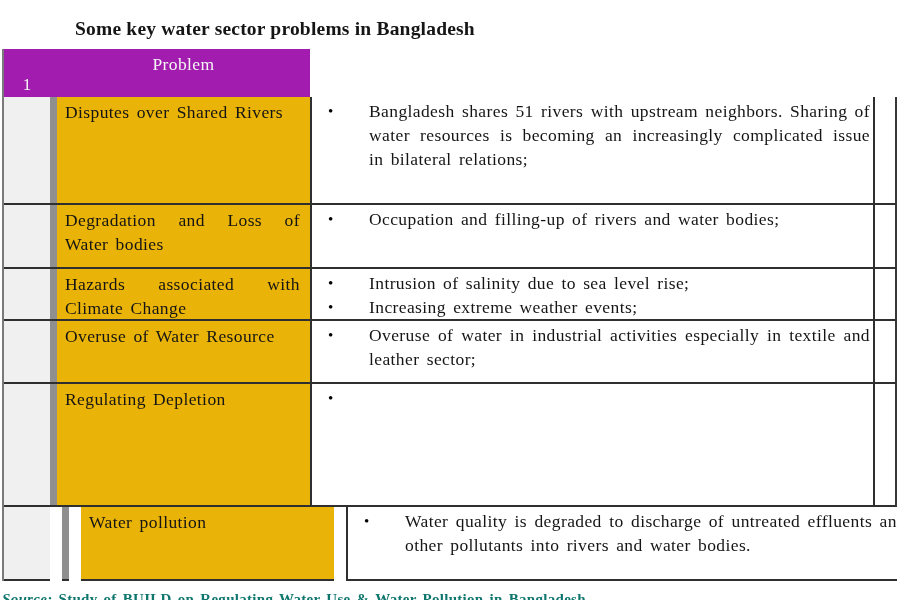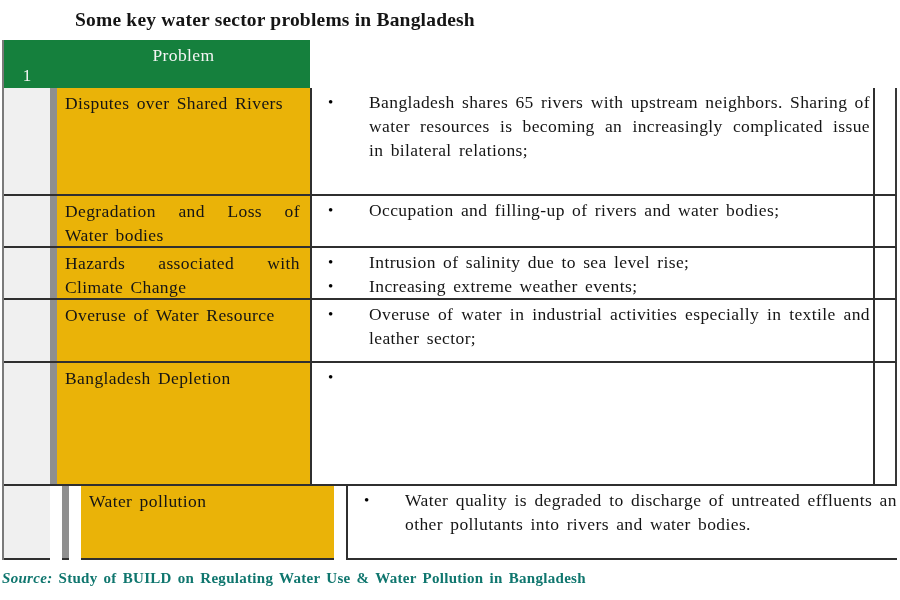--- a/index.html
+++ b/index.html
@@ -6,36 +6,36 @@
   html,body { width:900px; height:600px; }
   body {
     background:#ffffff;
     font-family:"Liberation Serif", serif;
     color:#151515;
     overflow:hidden;
   }
   .title {
     font-size:19.5px;
     font-weight:bold;
-    margin:9px 0 9px 75px;
+    margin:18px 0 9px 75px;
     letter-spacing:.2px;
     white-space:nowrap;
   }
   .table {
     width:895px;
     margin-left:2px;
     border-left:2px solid #7a7a7a;
   }
   .grid-row {
     display:grid;
     grid-template-columns:46px 7px 253px 565px 22px;
   }
   
   .header-row { height:48px; }
-  .header-row .hc { background:#15803d; color:#f5f5f5; }
+  .header-row .hc { background:#a21caf; color:#f5f5f5; }
   .hc1 { display:flex; align-items:flex-end; justify-content:center; padding-bottom:2px; font-size:17px; }
   .hc2, .hc3 { text-align:center; padding-top:5px; font-size:17.5px; letter-spacing:.4px; }
   .hc4 { background:transparent; }
   
   .row { overflow:hidden; }
   .c1 { background:#f0f0f0; border-bottom:2px solid #2f2f2f; }
   .cdiv { background:#8f8f8f; border-bottom:2px solid #2f2f2f; }
   .c2 {
     background:#eab308;
     border-bottom:2px solid #2f2f2f;
@@ -44,21 +44,21 @@
   }
   .c3 {
     background:#ffffff;
     border-left:2px solid #2f2f2f;
     border-right:2px solid #2f2f2f;
     border-bottom:2px solid #2f2f2f;
     padding:2px 3px 0 0;
     overflow:hidden;
   }
   .c4 { background:#ffffff; border-bottom:2px solid #2f2f2f; border-right:2px solid #383838; }
-  .r1 { height:108px; } .r2 { height:52px; } .r3 { height:52px; }
+  .r1 { height:108px; } .r2 { height:64px; } .r3 { height:52px; }
   .r4 { height:63px; } .r5 { height:123px; } .r6 { height:74px;gap:12px; }
   .body-text {
     font-size:17.5px;
     line-height:24px;
     letter-spacing:.4px;
     word-spacing:2.5px;
     text-align:justify;
   }
   .c2 .body-text { text-align:justify; }
   .bullet-item { display:flex; align-items:flex-start; }
@@ -104,21 +104,21 @@
 
     <div class="grid-row row r1">
       <div class="c1"></div>
       <div class="cdiv"></div>
       <div class="c2">
         <p class="body-text">Disputes over Shared Rivers</p>
       </div>
       <div class="c3">
         <div class="bullet-item">
           <span class="bullet">•</span>
-          <p class="body-text">Bangladesh shares 65 rivers with upstream neighbors. Sharing of water resources is becoming an increasingly complicated issue in bilateral relations;</p>
+          <p class="body-text">Bangladesh shares 51 rivers with upstream neighbors. Sharing of water resources is becoming an increasingly complicated issue in bilateral relations;</p>
         </div>
       </div>
       <div class="c4"></div>
     </div>
 
     <div class="grid-row row r2">
       <div class="c1"></div>
       <div class="cdiv"></div>
       <div class="c2">
         <p class="body-text">Degradation and Loss of Water bodies</p>
@@ -163,21 +163,21 @@
           <p class="body-text">Overuse of water in industrial activities especially in textile and leather sector;</p>
         </div>
       </div>
       <div class="c4"></div>
     </div>
 
     <div class="grid-row row r5">
       <div class="c1"></div>
       <div class="cdiv"></div>
       <div class="c2">
-        <p class="body-text">Bangladesh Depletion</p>
+        <p class="body-text">Regulating Depletion</p>
       </div>
       <div class="c3">
         <div class="bullet-item">
           <span class="bullet">•</span>
         </div>
       </div>
       <div class="c4"></div>
     </div>
 
     <div class="grid-row row r6">

